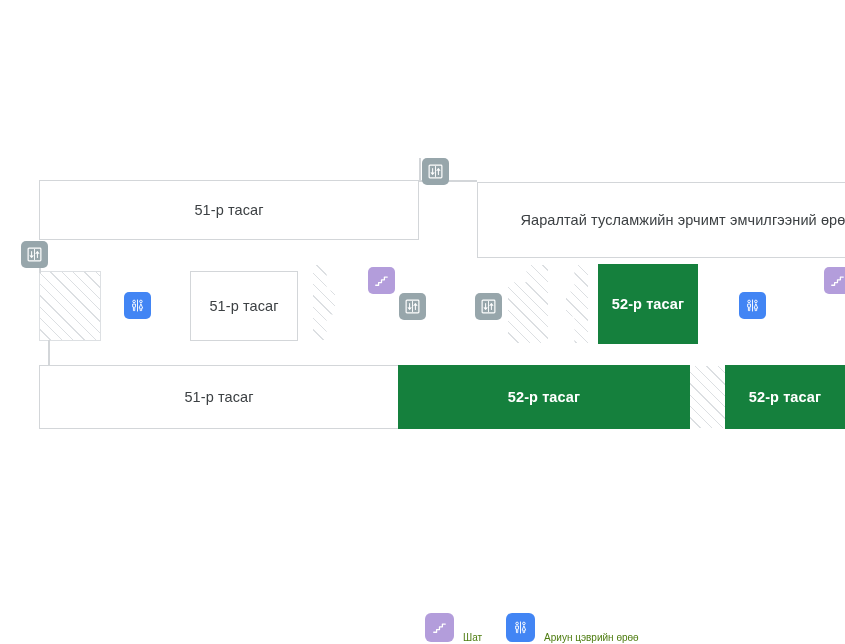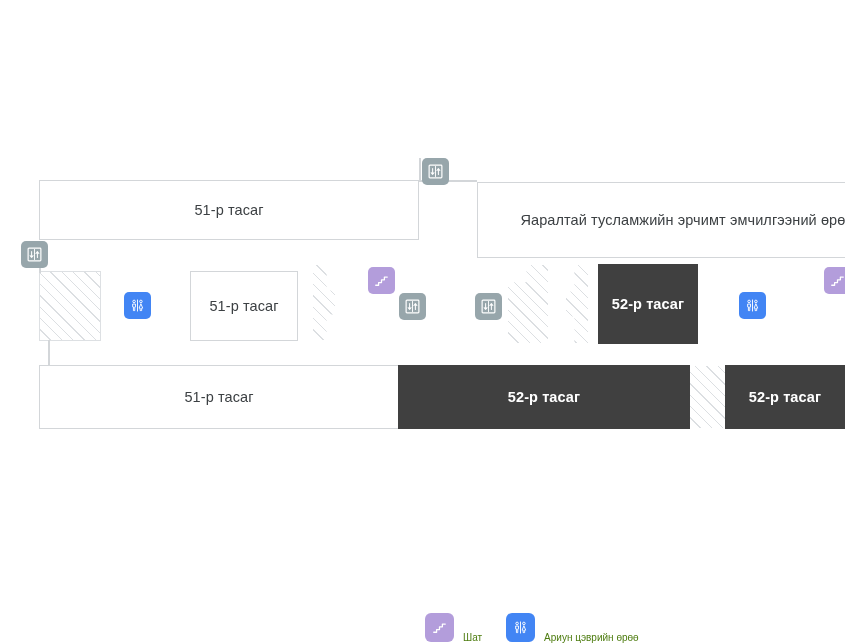--- a/index.html
+++ b/index.html
@@ -31,21 +31,21 @@
     justify-content: center;
     font-size: 14.5px;
     letter-spacing: 0.1px;
   }
   .room.white {
     background: #ffffff;
     border: 1.5px solid #d3d6d9;
     color: #3c4043;
   }
   .room.teal {
-    background: #404040;
+    background: #15803d;
     color: #ffffff;
     font-weight: 700;
     border: none;
   }
   .room .room-label {
     pointer-events: none;
     white-space: nowrap;
   }
 
   

